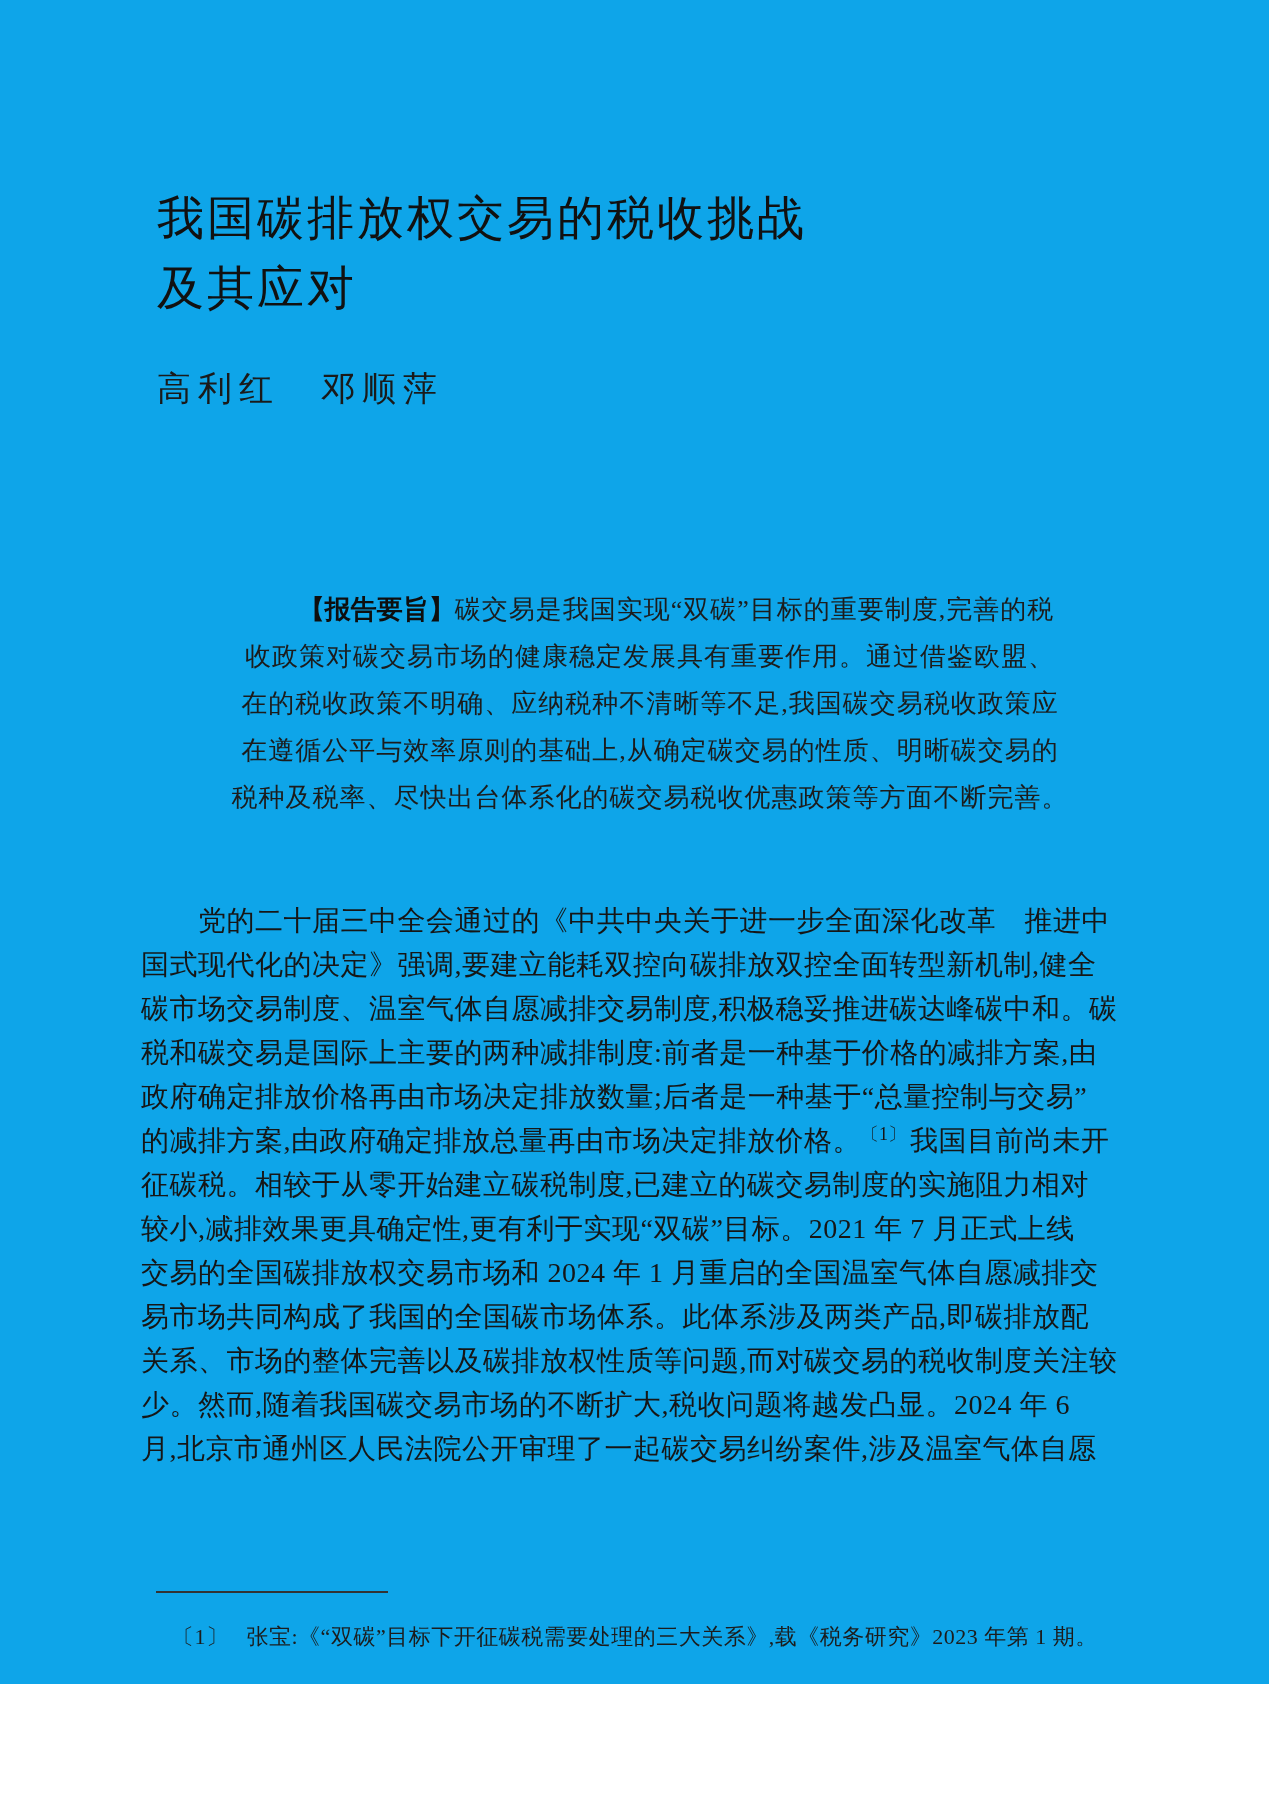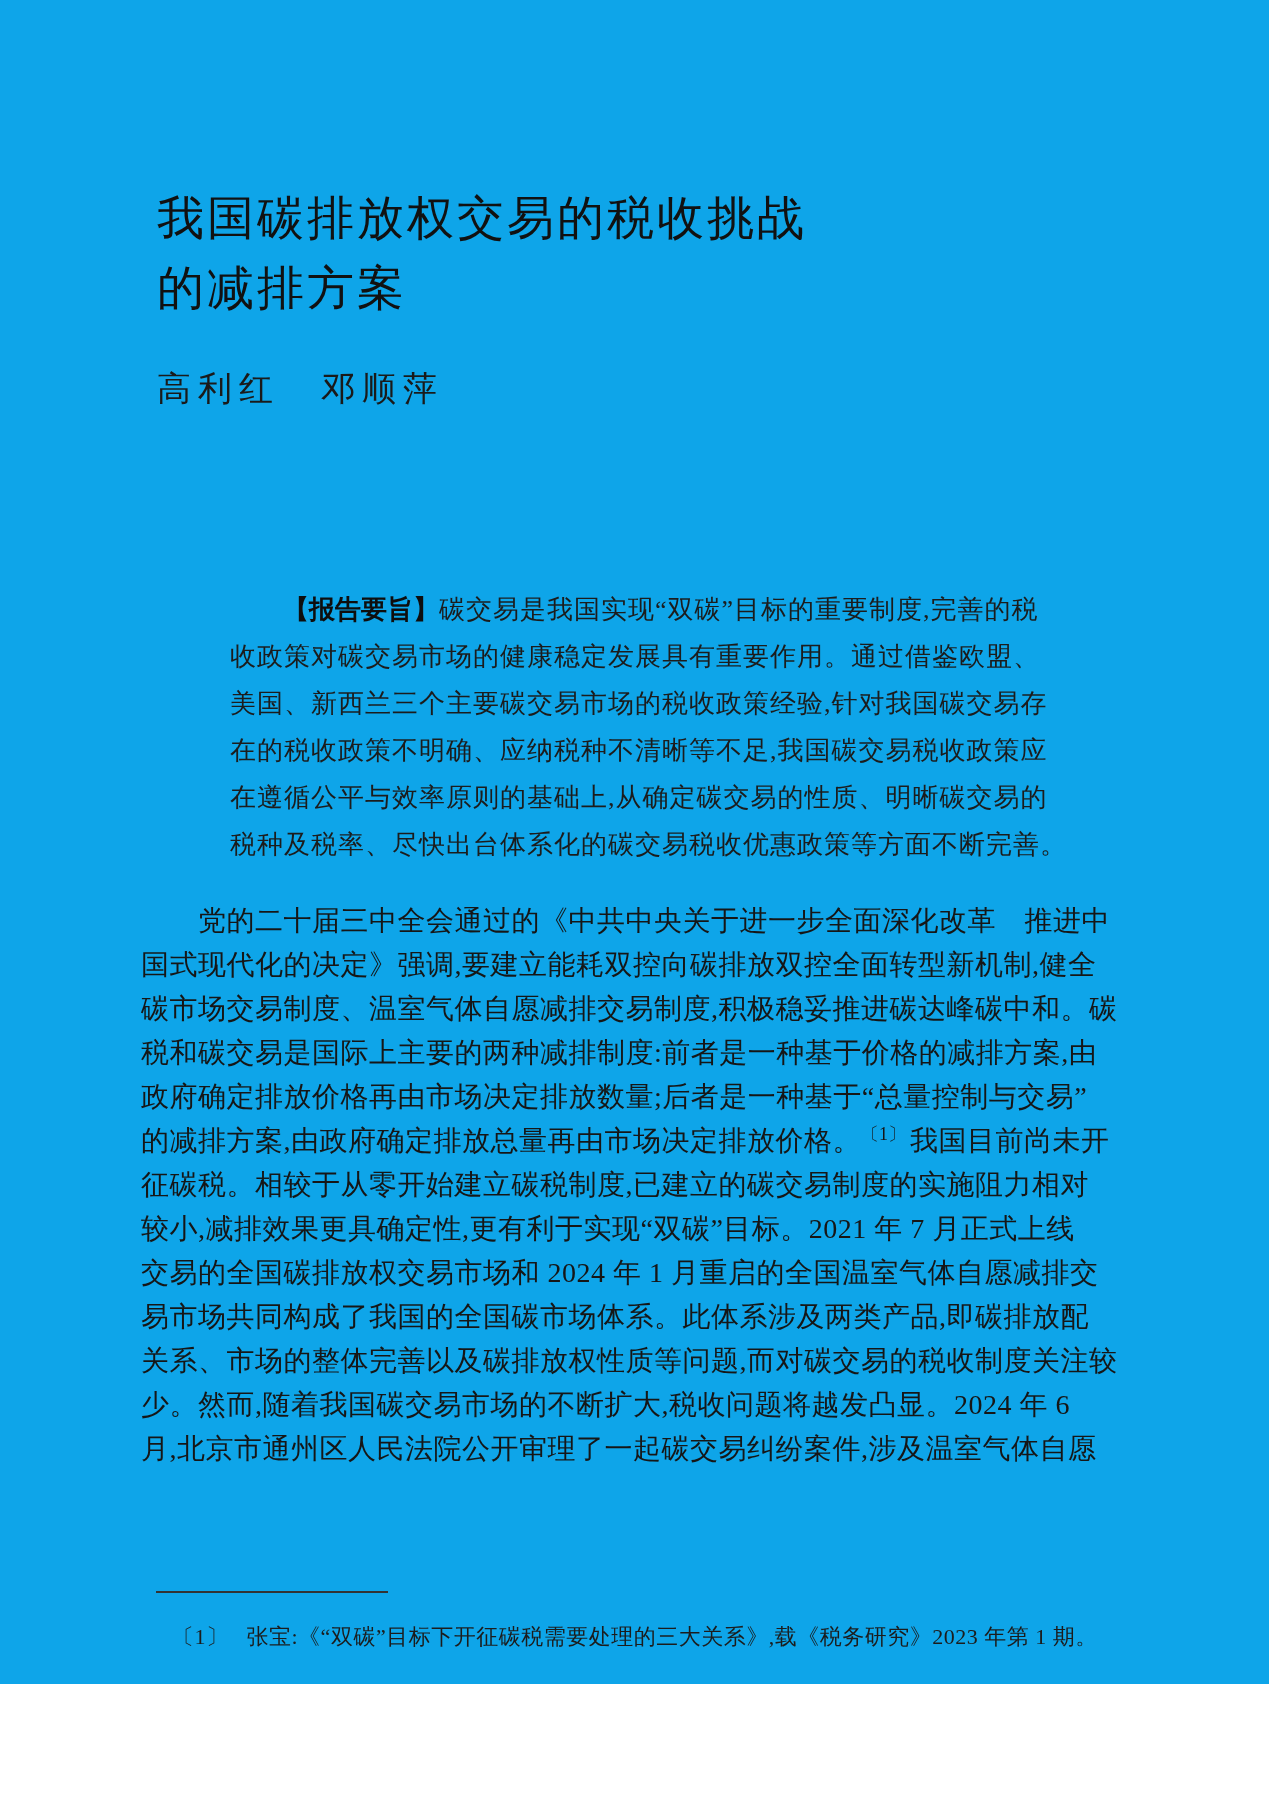--- a/index.html
+++ b/index.html
@@ -42,20 +42,21 @@
   
   .abstract {
     position: absolute;
     left: 230px;
     top: 586px;
     width: 840px;
     font-size: 26px;
     line-height: 47px;
     letter-spacing: 1px;
     color: #1c1c1c;
+    text-align: center;
   }
   .abs-line { white-space: nowrap; height: 47px; }
   .abs-line.first { padding-left: 53px; }
   .abs-label {
     font-family: "Liberation Sans", "DejaVu Sans", sans-serif;
     font-weight: 700;
     letter-spacing: 0;
     color: #0e0e0e;
   }
   
@@ -99,29 +100,28 @@
   }
   .fn-marker { margin-right: 18px; }
 </style>
 </head>
 <body>
 
 <div class="page">
 
   <h1 class="title">
     <span class="title-line">我国碳排放权交易的税收挑战</span>
-    <span class="title-line">的减排方案</span>
+    <span class="title-line">及其应对</span>
   </h1>
 
   <div class="authors">高利红　邓顺萍</div>
 
   <section class="abstract">
     <div class="abs-line first"><span class="abs-label">【报告要旨】</span><span>碳交易是我国实现“双碳”目标的重要制度,完善的税</span></div>
     <div class="abs-line">收政策对碳交易市场的健康稳定发展具有重要作用。通过借鉴欧盟、</div>
-    <div class="abs-line">美国、新西兰三个主要碳交易市场的税收政策经验,针对我国碳交易存</div>
     <div class="abs-line">在的税收政策不明确、应纳税种不清晰等不足,我国碳交易税收政策应</div>
     <div class="abs-line">在遵循公平与效率原则的基础上,从确定碳交易的性质、明晰碳交易的</div>
     <div class="abs-line">税种及税率、尽快出台体系化的碳交易税收优惠政策等方面不断完善。</div>
   </section>
 
   <section class="body-text">
     <div class="b-line indent">党的二十届三中全会通过的《中共中央关于进一步全面深化改革　推进中</div>
     <div class="b-line">国式现代化的决定》强调,要建立能耗双控向碳排放双控全面转型新机制,健全</div>
     <div class="b-line">碳市场交易制度、温室气体自愿减排交易制度,积极稳妥推进碳达峰碳中和。碳</div>
     <div class="b-line">税和碳交易是国际上主要的两种减排制度:前者是一种基于价格的减排方案,由</div>

